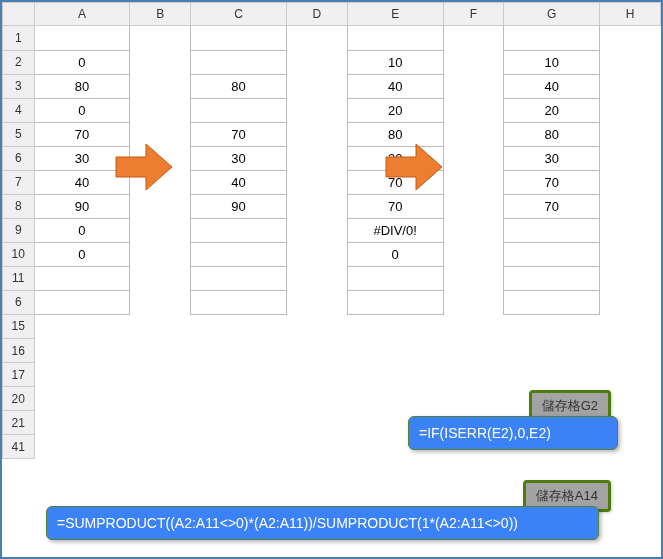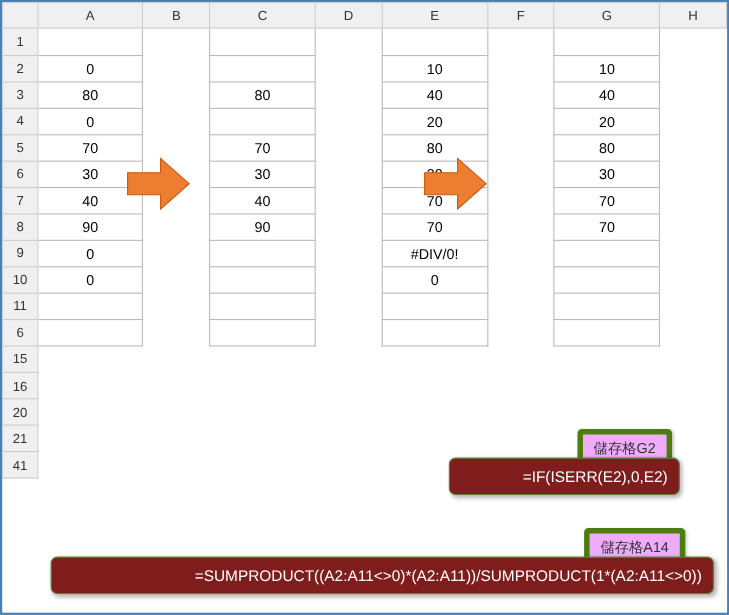--- a/index.html
+++ b/index.html
@@ -7,22 +7,22 @@
 table{border-collapse:collapse;width:100%}
 .colhdr{background:#f0f0f0;color:#333;text-align:center;font-weight:normal;border:1px solid #ccc;height:20px;font-size:12px}
 .rowhdr{background:#f0f0f0;color:#333;text-align:center;font-weight:normal;border:1px solid #ccc;width:24px;font-size:12px}
 td.cell{border:1px solid #bbb;height:22px;text-align:center;padding:0 4px;background:#fff}
 td.nocell{border:none;height:22px;background:#fff}
 .hdr{background:#2f75b5;color:#fff;font-weight:bold}
 .alt{background:#deebf7}
 .lab{background:#2f75b5;color:#fff;font-weight:bold}
 .arrow{position:absolute;width:60px;height:50px}
 .arrow svg{width:100%;height:100%}
-.call{position:absolute;background:#7f1d1d;color:#fff;border:1px solid #548235;border-radius:6px;box-shadow:2px 2px 4px rgba(0,0,0,.3);padding:8px 10px;font-size:14px;text-align:right;box-sizing:border-box}
-.tag{position:absolute;background:#f0abfc;color:#333;border:5px solid #4d7c0f;border-radius:4px;padding:4px 10px;font-size:13px;box-shadow:1px 1px 3px rgba(0,0,0,.2)}
+.call{position:absolute;background:#3b82f6;color:#fff;border:1px solid #548235;border-radius:6px;box-shadow:2px 2px 4px rgba(0,0,0,.3);padding:8px 10px;font-size:14px;text-align:left;box-sizing:border-box}
+.tag{position:absolute;background:#a3a3a3;color:#333;border:3px solid #4d7c0f;border-radius:4px;padding:4px 10px;font-size:13px;box-shadow:1px 1px 3px rgba(0,0,0,.2)}
 </style>
 </head>
 <body>
 
 <div class="wrap">
 <table>
 <colgroup>
         <col style="width:24px">
         <col style="width:82px">
         <col style="width:52px">
@@ -179,20 +179,24 @@
         </tr>
 <tr>
           <th class="rowhdr">15</th>
           <td class="nocell" colspan="8"></td>
         </tr>
 <tr>
           <th class="rowhdr">16</th>
           <td class="nocell" colspan="8"></td>
         </tr>
 <tr>
+          <th class="rowhdr">17</th>
+          <td class="nocell" colspan="8"></td>
+        </tr>
+<tr>
           <th class="rowhdr">20</th>
           <td class="nocell" colspan="8"></td>
         </tr>
 <tr>
           <th class="rowhdr">21</th>
           <td class="nocell" colspan="8"></td>
         </tr>
 <tr>
           <th class="rowhdr">41</th>
           <td class="nocell" colspan="8"></td>
@@ -207,15 +211,15 @@
 </div>
 <div class="arrow" style="left:382px;top:140px">
 <svg viewBox="0 0 60 50">
         <path d="M2 15 L32 15 L32 2 L58 25 L32 48 L32 35 L2 35 Z" fill="#ed7d31" stroke="#c55a11" stroke-width="1"></path>
       </svg>
 </div>
 
 <div class="tag" style="right:50px;top:388px">儲存格G2</div>
 <div class="call" style="left:406px;top:414px;width:210px">=IF(ISERR(E2),0,E2)</div>
 
-<div class="tag" style="right:38px;top:478px">儲存格A14</div>
-<div class="call" style="left:44px;top:504px;width:603px">=SUMPRODUCT((A2:A11&lt;&gt;0)*(A2:A11))/SUMPRODUCT(1*(A2:A11&lt;&gt;0))</div>
+<div class="tag" style="right:50px;top:478px">儲存格A14</div>
+<div class="call" style="left:44px;top:504px;width:553px">=SUMPRODUCT((A2:A11&lt;&gt;0)*(A2:A11))/SUMPRODUCT(1*(A2:A11&lt;&gt;0))</div>
 </div>
 
 </body></html>

